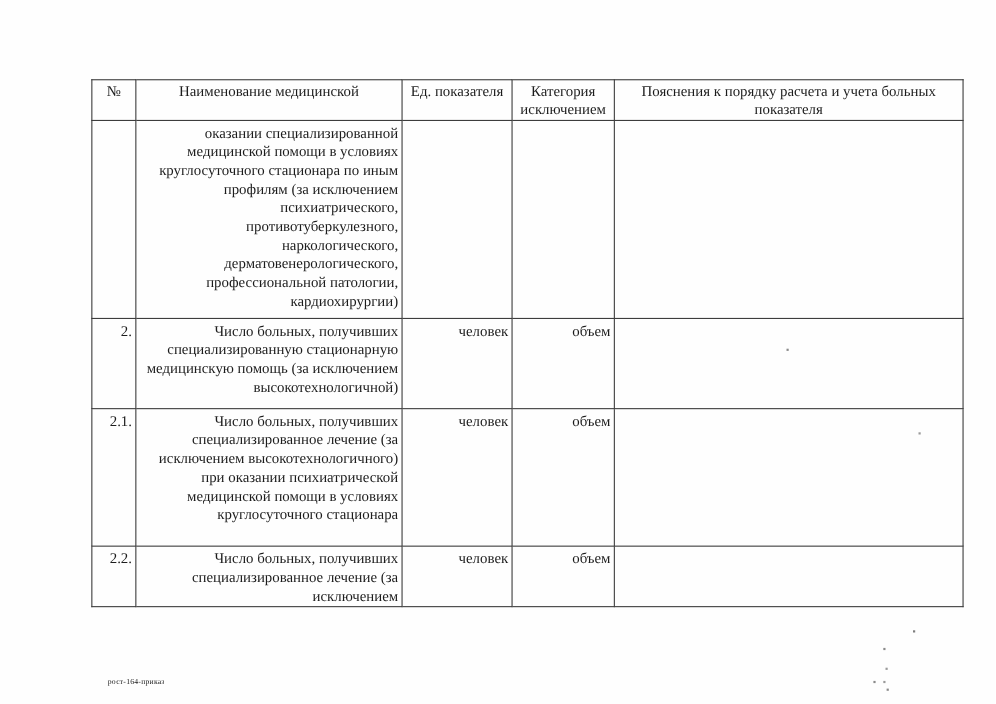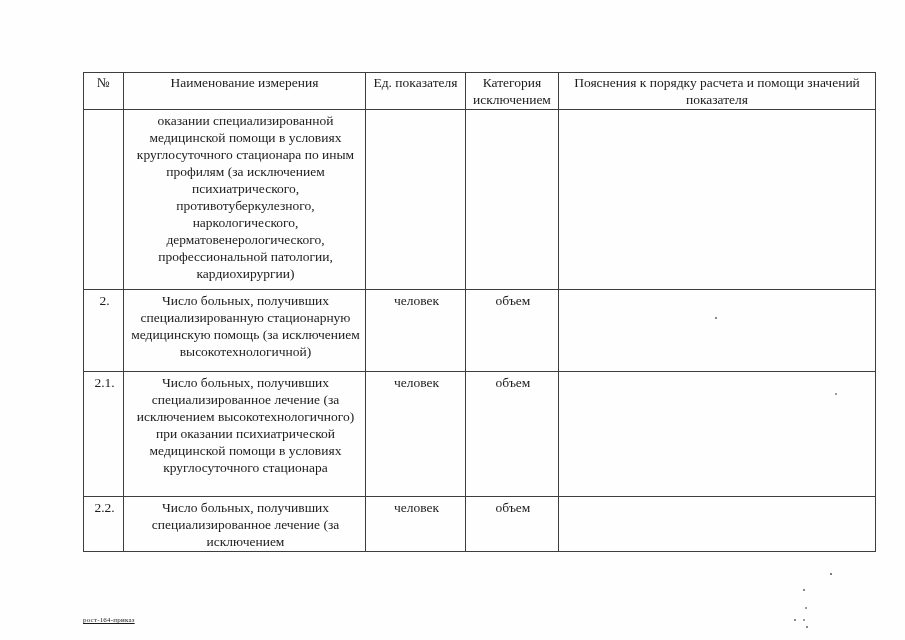--- a/index.html
+++ b/index.html
@@ -33,42 +33,41 @@
   }
   table.doc-table th {
     font-weight: normal;
     text-align: center;
     padding: 2px 2px 1px 2px;
     line-height: 16.5px;
     height: 35px;
     box-sizing: border-box;
   }
   table.doc-table td {
-    text-align: center;
+    text-align: right;
     padding: 2px 3px 1px 5px;
     line-height: 17px;
     box-sizing: border-box;
   }
   td.num-cell {
     padding-left: 3px;
   }
   tr.row-1 { height: 180px; }
   tr.row-2 { height: 82px; }
   tr.row-3 { height: 125px; margin-top: 44px; }
   tr.row-4 { height: 54px; font-family: Liberation Serif, serif; }
   .footer-note {
     position: absolute;
-    left: 83px;
+    left: 98px;
     top: 616px;
     font-size: 7px;
     letter-spacing: 0.2px;
     color: #1a1a1a;
     filter: blur(0.35px);
     white-space: nowrap;
-    text-decoration: underline;
   }
   .speck {
     position: absolute;
     width: 2px;
     height: 2px;
     background: #8a8a8a;
   }
 </style>
 </head>
 <body>
@@ -79,24 +78,24 @@
     <colgroup>
       <col style="width:40px">
       <col style="width:242px">
       <col style="width:100px">
       <col style="width:93px">
       <col style="width:317px">
     </colgroup>
     <thead>
       <tr>
         <th>№</th>
-        <th>Наименование измерения</th>
+        <th>Наименование медицинской</th>
         <th>Ед. показателя</th>
         <th>Категория исключением</th>
-        <th>Пояснения к порядку расчета и помощи значений показателя</th>
+        <th>Пояснения к порядку расчета и учета больных показателя</th>
       </tr>
     </thead>
     <tbody>
       <tr class="row-1">
         <td class="num-cell"></td>
         <td>оказании специализированной медицинской помощи в условиях круглосуточного стационара по иным профилям (за исключением психиатрического, противотуберкулезного, наркологического, дерматовенерологического, профессиональной патологии, кардиохирургии)</td>
         <td></td>
         <td></td>
         <td></td>
       </tr>

